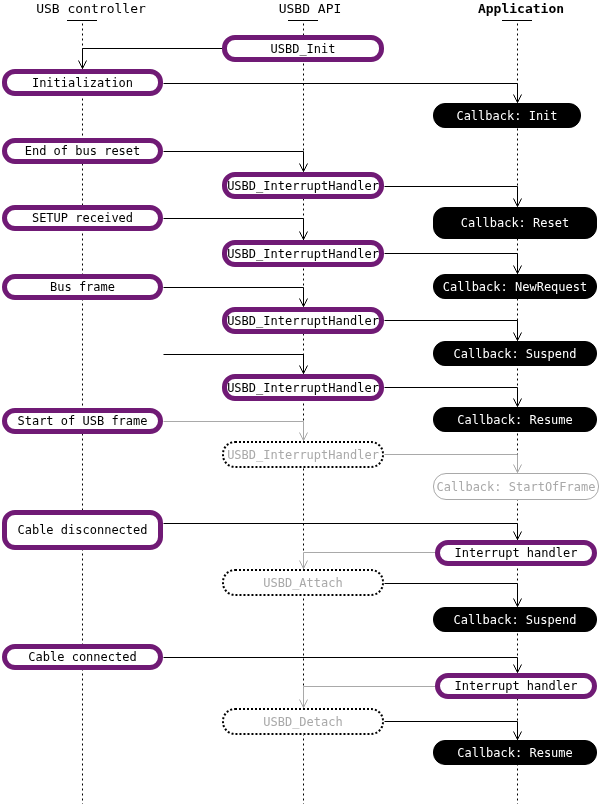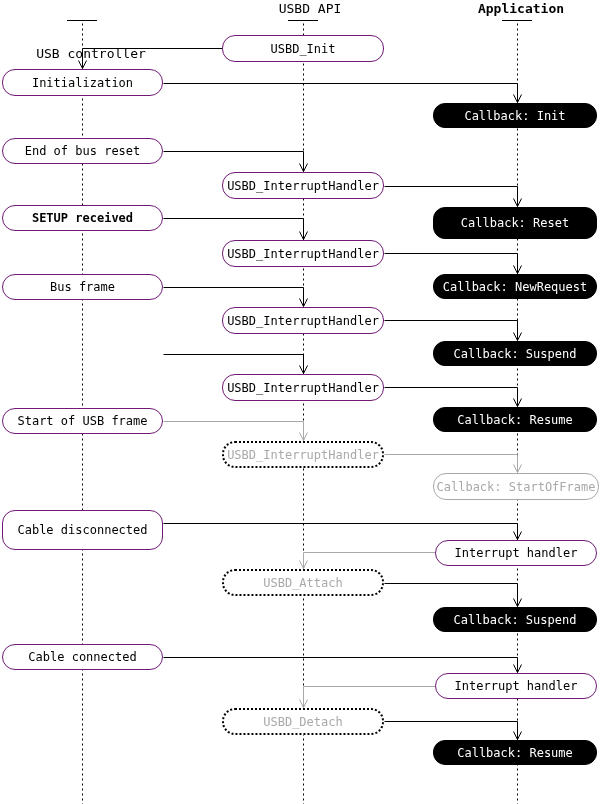--- a/index.html
+++ b/index.html
@@ -39,21 +39,21 @@
     position: absolute;
     display: flex;
     align-items: center;
     justify-content: center;
     font-size: 12px;
     white-space: nowrap;
     box-sizing: border-box;
     z-index: 1;
     letter-spacing: 0;
   }
-  .node.plain  { background: #ffffff; border: 1px solid #701a75; color: #000000; border-radius: 13px; }
+  .node.plain  { background: #ffffff; border: 5px solid #701a75; color: #000000; border-radius: 13px; }
   .node.filled { background: #000000; border: 1px solid #000000; color: #ffffff; border-radius: 12px; }
   .node.dotted { background: #ffffff; border: 2px dotted #000000; color: #a9a9a9; border-radius: 13px; }
   .node.grayed { background: #ffffff; border: 1px solid #a9a9a9; color: #a9a9a9; border-radius: 13px; }
 </style>
 </head>
 <body>
 
 <div id="stage">
   <svg id="connectors" viewBox="0 0 600 804" width="600" height="804" xmlns="http://www.w3.org/2000/svg">
       <g transform="translate(0.5,0.5)" fill="none">
@@ -91,33 +91,33 @@
         <polyline points="384,583 517,583 517,606" stroke="#000000"></polyline>
         <path d="M 513 598 L 517 606 L 521 598" stroke="#000000"></path>
         <polyline points="163,657 517,657 517,672" stroke="#000000"></polyline>
         <path d="M 513 664 L 517 672 L 521 664" stroke="#000000"></path>
         <polyline points="435,686 303,686 303,707" stroke="#a9a9a9"></polyline>
         <path d="M 299 699 L 303 707 L 307 699" stroke="#a9a9a9"></path>
         <polyline points="384,721 517,721 517,739" stroke="#000000"></polyline>
         <path d="M 513 731 L 517 739 L 521 731" stroke="#000000"></path>
       </g>
     </svg>
-<div class="col-header" style="left: 91px; margin-top: 45px;">USB controller</div>
+<div class="col-header" style="left: 91px;">USB controller</div>
     <div class="col-underline" style="left: 67px;"></div>
     <div class="col-header" style="left: 310px;">USBD API</div>
     <div class="col-underline" style="left: 288px;"></div>
     <div class="col-header" style="left: 521px; font-weight: bold;">Application</div>
     <div class="col-underline" style="left: 502px;"></div>
     <div class="node plain" style="left: 222px; top: 35px; width: 162px; height: 27px;">USBD_Init</div>
     <div class="node plain" style="left: 2px; top: 69px; width: 161px; height: 27px;">Initialization</div>
-    <div class="node filled" style="left: 433px; top: 103px; width: 164px; height: 25px;">Callback: Init</div>
+    <div class="node filled" style="left: 433px; top: 103px; width: 148px; height: 25px;">Callback: Init</div>
     <div class="node plain" style="left: 2px; top: 138px; width: 161px; height: 26px;">End of bus reset</div>
     <div class="node plain" style="left: 222px; top: 172px; width: 162px; height: 27px;">USBD_InterruptHandler</div>
     <div class="node filled" style="left: 433px; top: 207px; width: 164px; height: 32px;">Callback: Reset</div>
-    <div class="node plain" style="left: 2px; top: 205px; width: 161px; height: 26px; font-weight: bold;">SETUP received</div>
+    <div class="node plain" style="left: 2px; top: 205px; width: 161px; height: 26px;">SETUP received</div>
     <div class="node plain" style="left: 222px; top: 240px; width: 162px; height: 27px;">USBD_InterruptHandler</div>
     <div class="node filled" style="left: 433px; top: 274px; width: 164px; height: 25px;">Callback: NewRequest</div>
     <div class="node plain" style="left: 2px; top: 274px; width: 161px; height: 26px;">Bus frame</div>
     <div class="node plain" style="left: 222px; top: 307px; width: 162px; height: 27px;">USBD_InterruptHandler</div>
     <div class="node filled" style="left: 433px; top: 341px; width: 164px; height: 25px;">Callback: Suspend</div>
     <div class="node plain" style="left: 222px; top: 374px; width: 162px; height: 27px;">USBD_InterruptHandler</div>
     <div class="node filled" style="left: 433px; top: 407px; width: 164px; height: 25px;">Callback: Resume</div>
     <div class="node plain" style="left: 2px; top: 408px; width: 161px; height: 26px;">Start of USB frame</div>
     <div class="node dotted" style="left: 222px; top: 441px; width: 162px; height: 27px;">USBD_InterruptHandler</div>
     <div class="node grayed" style="left: 433px; top: 473px; width: 166px; height: 27px;">Callback: StartOfFrame</div>

